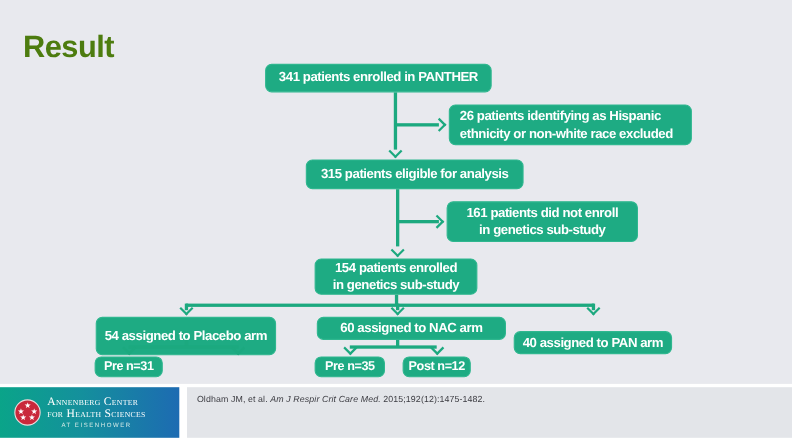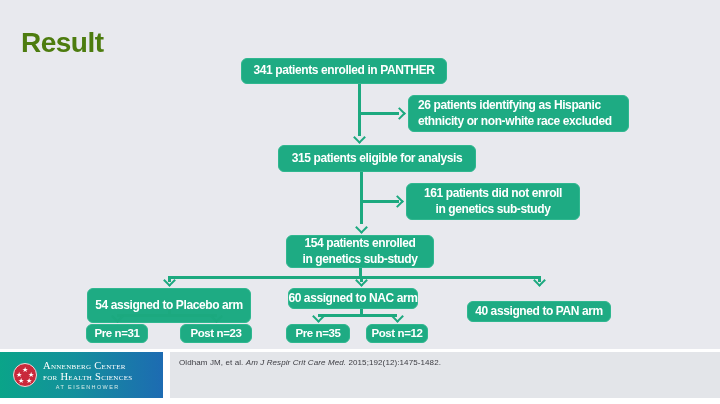--- a/index.html
+++ b/index.html
@@ -79,27 +79,26 @@
   <div class="gbox" style="left:278px;top:145px;width:198px;height:27px;">315 patients eligible for analysis</div>
 
   <div class="gbox" style="left:406px;top:183px;width:174px;height:37px;">161 patients did not enroll
 in genetics sub-study</div>
 
   <div class="gbox" style="left:286px;top:235px;width:148px;height:33px;">154 patients enrolled
 in genetics sub-study</div>
 
   <div class="gbox" style="left:87px;top:288px;width:164px;height:35px;">54 assigned to Placebo arm</div>
 
-  <div class="gbox" style="left:288px;top:288px;width:130px;height:21px;">60 assigned to NAC arm</div>
+  <div class="gbox" style="left:288px;top:288px;width:172px;height:21px;">60 assigned to NAC arm</div>
 
   <div class="gbox" style="left:467px;top:301px;width:144px;height:21px;">40 assigned to PAN arm</div>
 
   <div class="gbox small" style="left:86px;top:324px;width:62px;height:19px;">Pre n=31</div>
 
-  <div class="gbox small" style="left:180px;top:324px;width:72px;height:19px;">Post n=23</div>
 
   <div class="gbox small" style="left:286px;top:324px;width:64px;height:19px;">Pre n=35</div>
 
   <div class="gbox small" style="left:366px;top:324px;width:62px;height:19px;">Post n=12</div>
 
   <div class="cl" style="left:357.5px;top:84px;width:3px;height:52px;"></div>
   <div class="ah d" style="left:354.5px;top:133px;"></div>
 
   <div class="cl" style="left:359px;top:112px;width:40px;height:3px;"></div>
   <div class="ah r" style="left:395px;top:109px;"></div>

